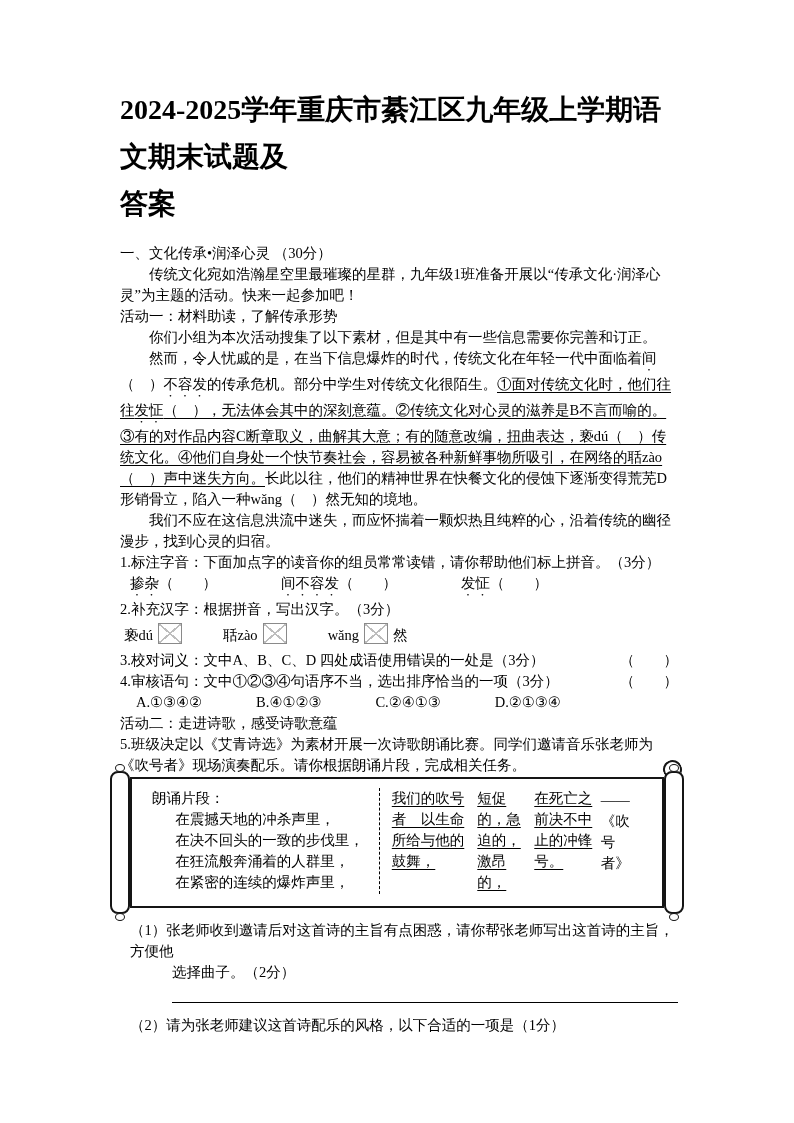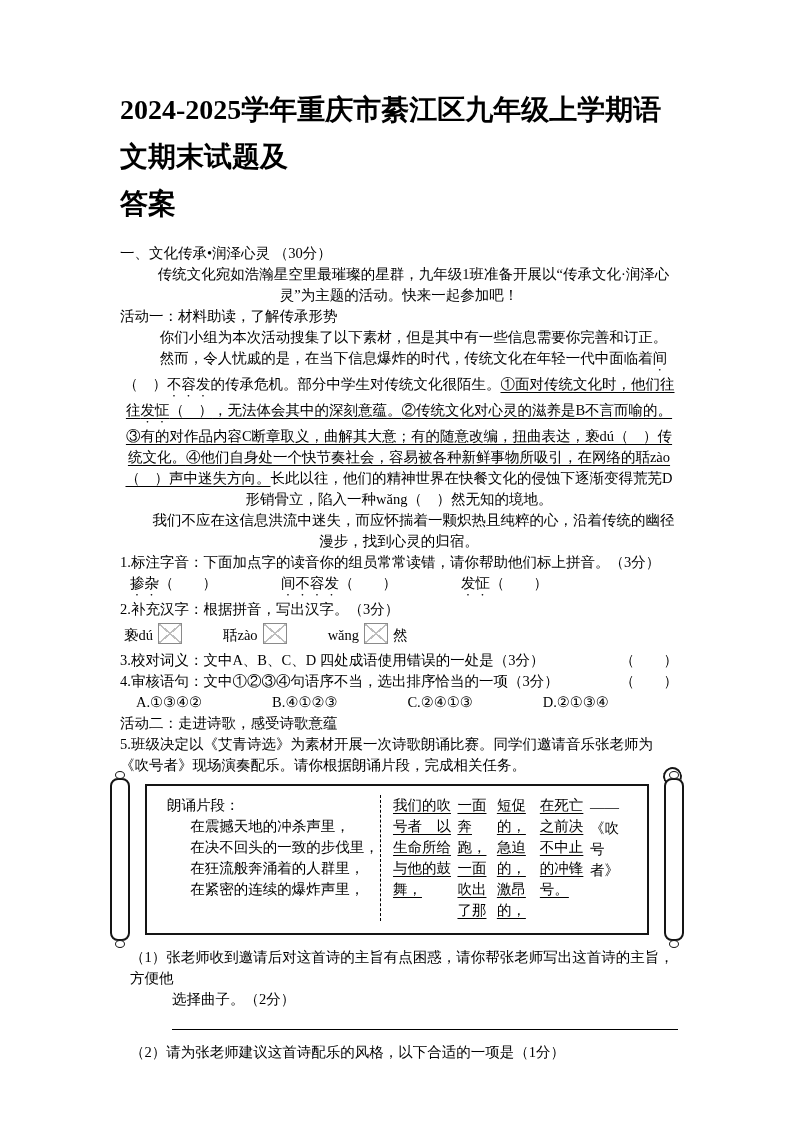--- a/index.html
+++ b/index.html
@@ -5,38 +5,38 @@
   html,body{margin:0;padding:0;}
   body{
     width:794px;height:1123px;background:#ffffff;color:#000;
     font-family:"Liberation Serif","DejaVu Serif",serif;
     font-size:14.5px;line-height:21px;
   }
   .page{padding:86px 116px 0 120px;box-sizing:border-box;width:794px;height:1123px;position:relative;}
   .title{font-size:28px;font-weight:bold;line-height:47px;margin:0 0 16px 0;}
   .tline{display:block;}
   p{margin:0;}
-  .ind{text-indent:2em;text-align:center;}
+  .ind{text-indent:2em;}
   .dot{
     -webkit-text-emphasis:filled dot #000;text-emphasis:filled dot #000;
     -webkit-text-emphasis-position:under right;text-emphasis-position:under right;
   }
   .ul{text-decoration:underline;text-underline-offset:3px;}
   .row-flex{display:flex;justify-content:space-between;align-items:center;}
   .q1-row{display:flex;gap:64px;padding-left:10px;}
   .q2-row{display:flex;gap:36px;align-items:center;padding-left:4px;margin:3px 0 4px 0;}
   .cbox{
     display:inline-block;width:22px;height:19px;border:1px solid #8a8a8a;vertical-align:-4px;margin:0 5px;
     background-image:
       linear-gradient(to top right,transparent 47%,#bdbdbd 47%,#bdbdbd 53%,transparent 53%),
       linear-gradient(to bottom right,transparent 47%,#bdbdbd 47%,#bdbdbd 53%,transparent 53%);
   }
-  .q4-options{display:flex;gap:70px;padding-left:16px;}
+  .q4-options{display:flex;gap:54px;padding-left:16px;}
   
-  .scroll-wrap{position:relative;margin:8px -6px 12px -10px;padding:0 27px;}
+  .scroll-wrap{position:relative;margin:1px -6px 12px -10px;padding:0 12px;}
   .scroll-box{border:2px solid #151515;margin:0 8px;display:flex;padding:9px 4px 12px 20px;min-height:106px;background:#fff;}
   .scroll-left{width:46%;}
   .poem-left{padding-left:1.6em;}
   .scroll-right{width:54%;border-left:1px dashed #000;padding-left:12px;display:flex;flex-direction:row;}
   .roll{position:absolute;top:-6px;bottom:-6px;width:16px;background:#fff;border:2px solid #151515;border-radius:8px;z-index:2;}
   .roll-left{left:0;}
   .roll-right{right:0;}
   .roll::before,.roll::after{
     content:"";position:absolute;left:50%;transform:translateX(-50%);
     width:8px;height:6px;border:1.5px solid #151515;border-radius:50%;background:#fff;
@@ -120,21 +120,20 @@
         <div>朗诵片段：</div>
         <div class="poem-left">
           <div>在震撼天地的冲杀声里，</div>
           <div>在决不回头的一致的步伐里，</div>
           <div>在狂流般奔涌着的人群里，</div>
           <div>在紧密的连续的爆炸声里，</div>
         </div>
       </div>
       <div class="scroll-right">
         <div class="ul">我们的吹号者　以生命所给与他的鼓舞，</div>
-        <div class="ul">一面奔跑，一面吹出了那</div>
         <div class="ul">短促的，急迫的，激昂的，</div>
         <div class="ul">在死亡之前决不中止的冲锋号。</div>
         <div class="attr">——《吹号者》</div>
       </div>
     </div>
     <div class="roll roll-right"></div>
   </div>
 
   <p class="sub">（1）张老师收到邀请后对这首诗的主旨有点困惑，请你帮张老师写出这首诗的主旨，方便他</p>
   <div class="cont-line">选择曲子。（2分）</div>

